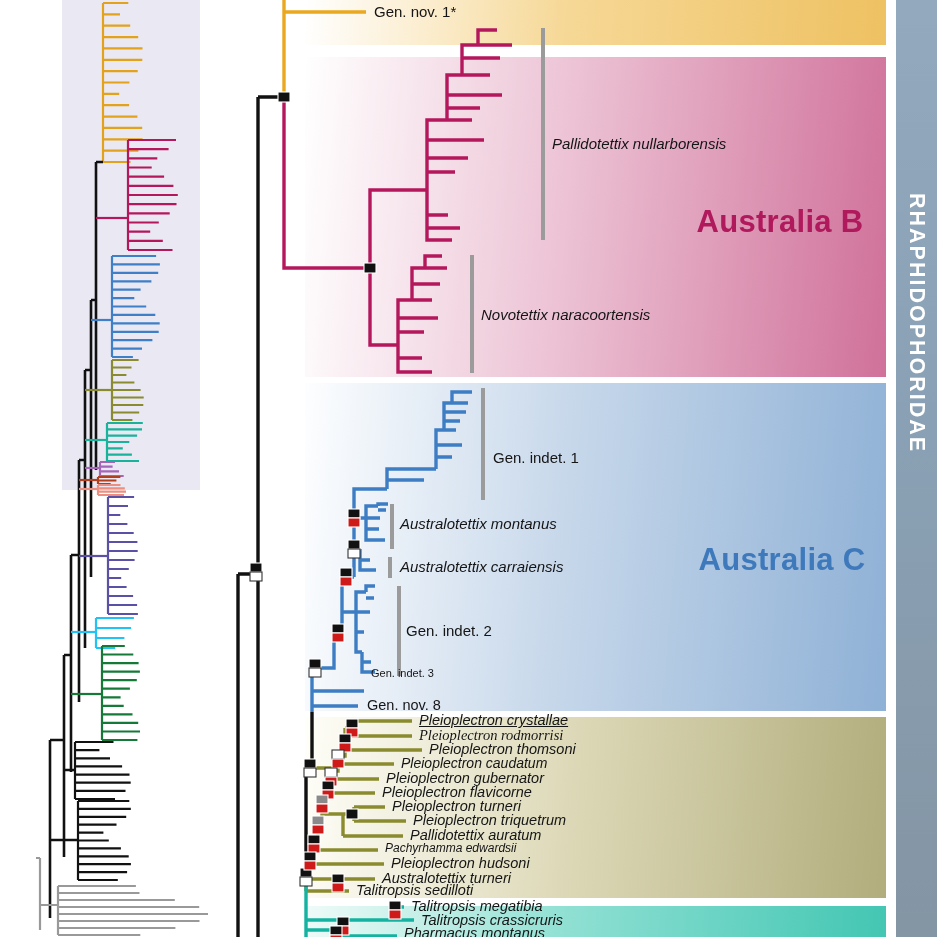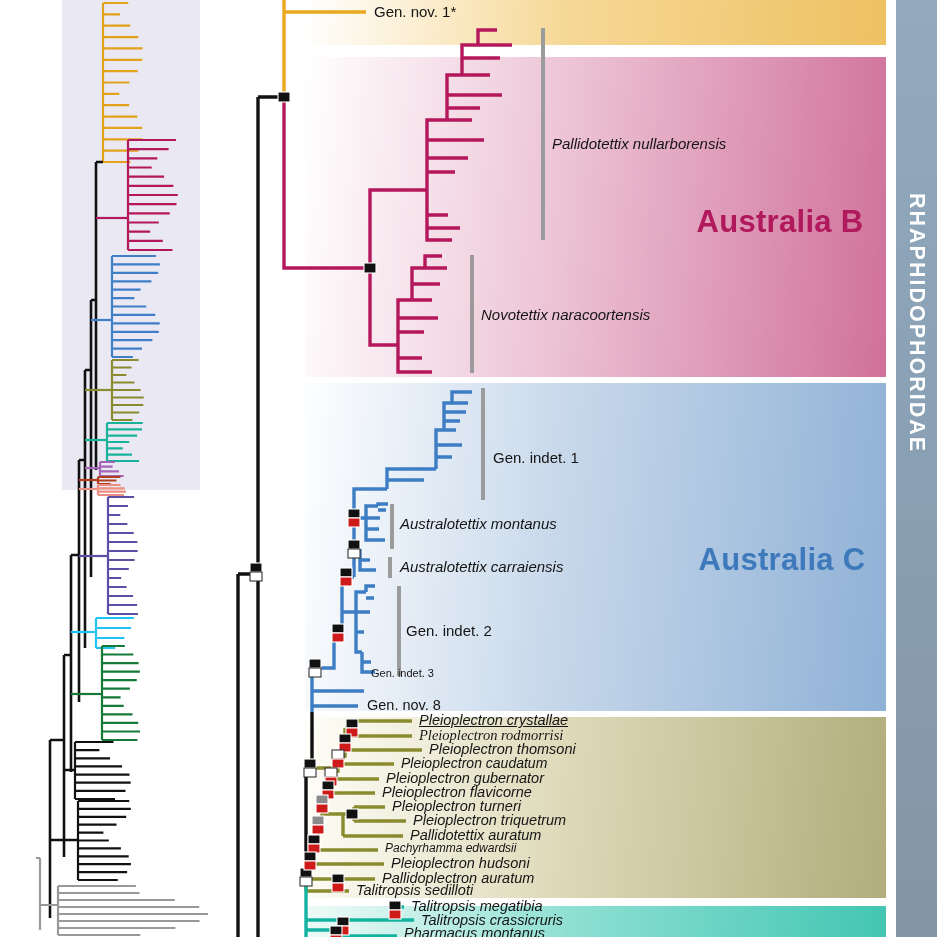--- a/index.html
+++ b/index.html
@@ -180,21 +180,21 @@
       <div class="tip-label it" style="left: 419px; top: 728.025px; font-size: 14.5px; font-family: Liberation Serif, serif;">Pleioplectron rodmorrisi</div>
       <div class="tip-label it" style="left: 429px; top: 742.025px; font-size: 14.5px;">Pleioplectron thomsoni</div>
       <div class="tip-label it" style="left: 401px; top: 756.025px; font-size: 14px;">Pleioplectron caudatum</div>
       <div class="tip-label it" style="left: 386px; top: 771.025px; font-size: 14.5px;">Pleioplectron gubernator</div>
       <div class="tip-label it" style="left: 382px; top: 785.025px; font-size: 14.5px;">Pleioplectron flavicorne</div>
       <div class="tip-label it" style="left: 392px; top: 799.025px; font-size: 14.5px;">Pleioplectron turneri</div>
       <div class="tip-label it" style="left: 413px; top: 813.025px; font-size: 14.5px;">Pleioplectron triquetrum</div>
       <div class="tip-label it" style="left: 410px; top: 828.025px; font-size: 14.5px;">Pallidotettix auratum</div>
       <div class="tip-label it" style="left: 385px; top: 842.025px; font-size: 12px;">Pachyrhamma edwardsii</div>
       <div class="tip-label it" style="left: 391px; top: 856.025px; font-size: 14.5px;">Pleioplectron hudsoni</div>
-      <div class="tip-label it" style="left: 382px; top: 871.025px; font-size: 14.5px;">Pallidoplectron auratum</div>
+      <div class="tip-label it" style="left: 382px; top: 871.025px; font-size: 14.5px;">Australotettix turneri</div>
       <div class="tip-label it" style="left: 356px; top: 883.025px; font-size: 14.5px;">Talitropsis sedilloti</div>
       <div class="tip-label it" style="left: 411px; top: 899.025px; font-size: 14.5px;">Talitropsis megatibia</div>
       <div class="tip-label it" style="left: 421px; top: 913.025px; font-size: 14.5px;">Talitropsis crassicruris</div>
       <div class="tip-label it" style="left: 404px; top: 926.025px; font-size: 14.5px;">Pharmacus montanus</div>
       <div class="clade-label" style="left: 782px; top: 560px; color: rgb(62, 121, 187);">Australia C</div>
       <div class="clade-label" style="left: 780px; top: 222px; color: rgb(176, 26, 92);">Australia B</div>
     </div>
 </div>
 
 </body></html>

